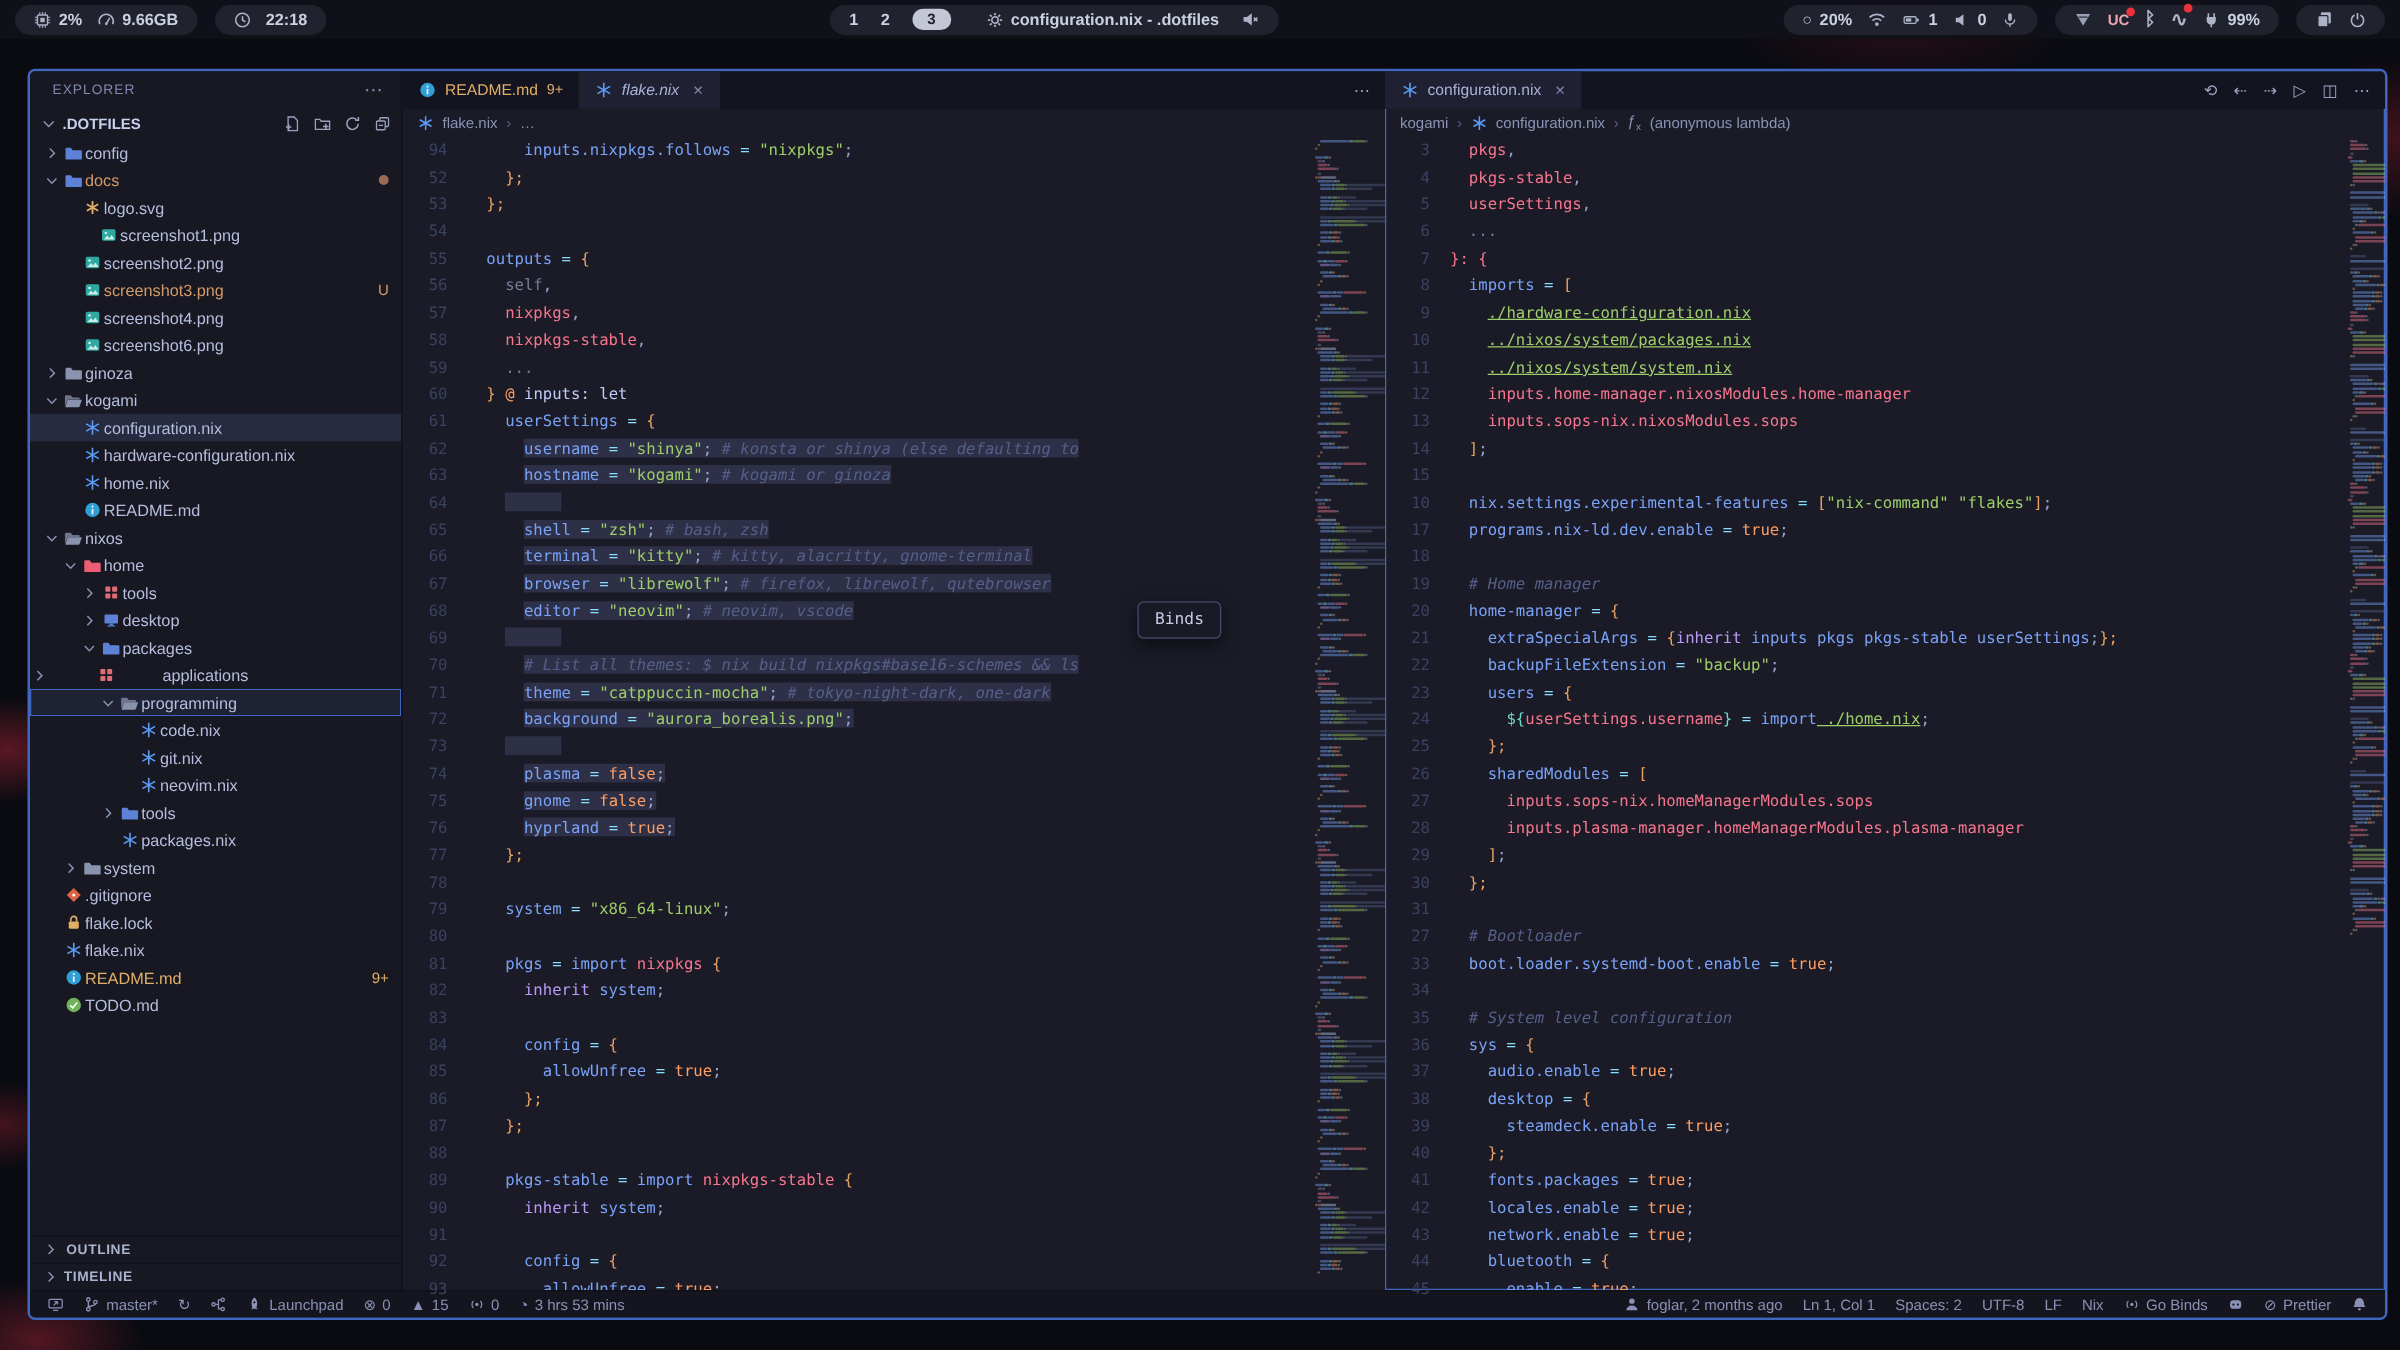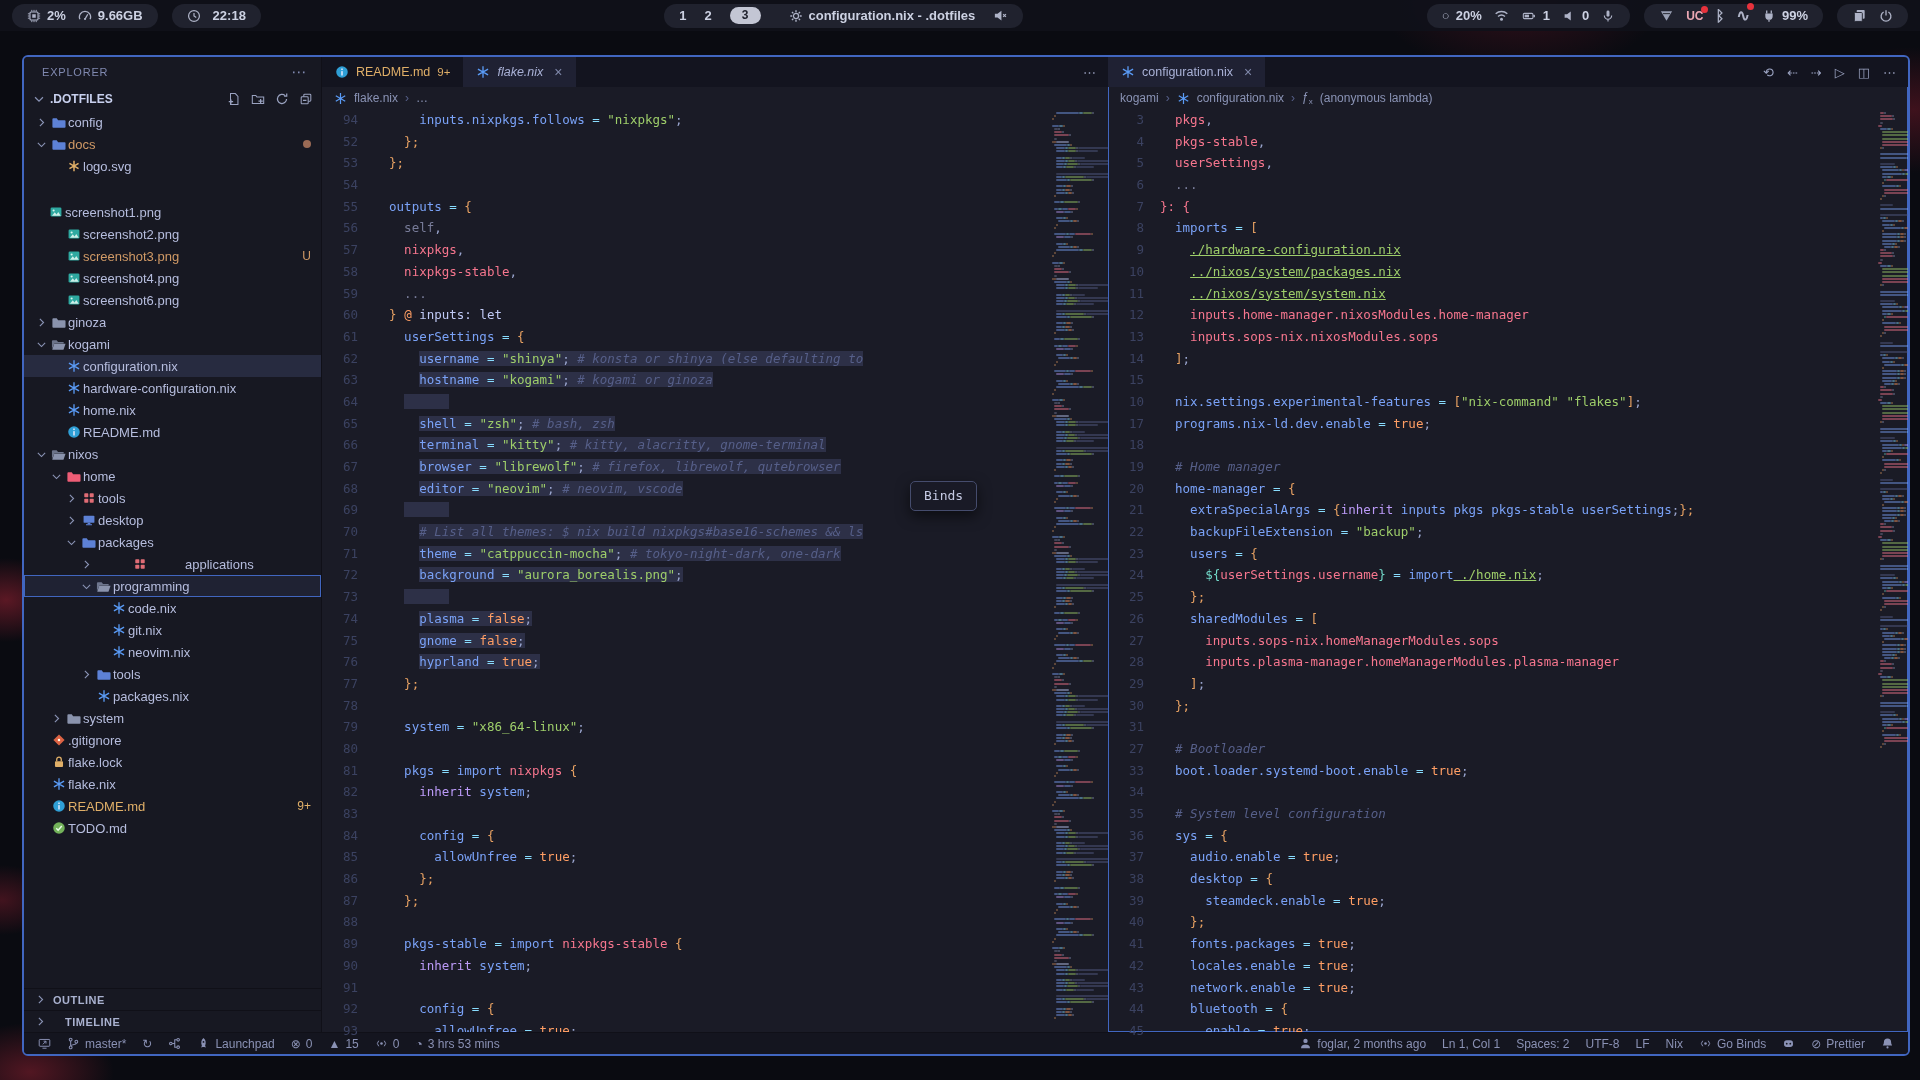--- a/index.html
+++ b/index.html
@@ -462,21 +462,21 @@
           </div>
           <div class="row" style="padding-left: 25px;">
             <span class="chev"></span>
             <span class="fic">
               <svg width="14" height="14" class="ic">
                 <use href="#sy-asterisk"></use>
               </svg>
             </span>
             <span class="lbl">logo.svg</span>
           </div>
-          <div class="row" style="padding-left: 7px; margin-top: 24px;">
+          <div class="row" style="padding-left: 38px;">
             <span class="chev"></span>
             <span class="fic">
               <svg width="14" height="14" class="ic">
                 <use href="#sy-image"></use>
               </svg>
             </span>
             <span class="lbl">screenshot1.png</span>
           </div>
           <div class="row" style="padding-left: 25px;">
             <span class="chev"></span>
@@ -635,21 +635,21 @@
                 <use href="#sy-chevd"></use>
               </svg>
             </span>
             <span class="fic">
               <svg width="15" height="15" class="ic" style="color: rgb(93, 129, 214);">
                 <use href="#sy-folder"></use>
               </svg>
             </span>
             <span class="lbl">packages</span>
           </div>
-          <div class="row" style="padding-left: 55px; gap: 36px;">
+          <div class="row" style=" gap: 36px;">
             <span class="chev">
               <svg width="13" height="13" class="ic" style="color: rgb(138, 147, 181);">
                 <use href="#sy-chevr"></use>
               </svg>
             </span>
             <span class="fic">
               <svg width="14" height="14" class="ic">
                 <use href="#sy-grid"></use>
               </svg>
             </span>
@@ -777,21 +777,21 @@
             <span class="lbl">TODO.md</span>
           </div>
         </div>
       <div class="sb-bottom">
         <div class="row" style="padding-left:10px; gap:6px;">
           <svg class="ic" width="13" height="13" style="color:#8a93b5">
               <use href="#sy-chevr"></use>
             </svg>
           <span>OUTLINE</span>
         </div>
-        <div class="row" style="padding-left:10px; gap:18px;">
+        <div class="row" style="padding-left:10px; gap:4px;">
           <svg class="ic" width="13" height="13" style="color:#8a93b5">
               <use href="#sy-chevr"></use>
             </svg>
           <span>TIMELINE</span>
         </div>
       </div>
     </div>
 
     <div class="main">
       <div class="groups">

